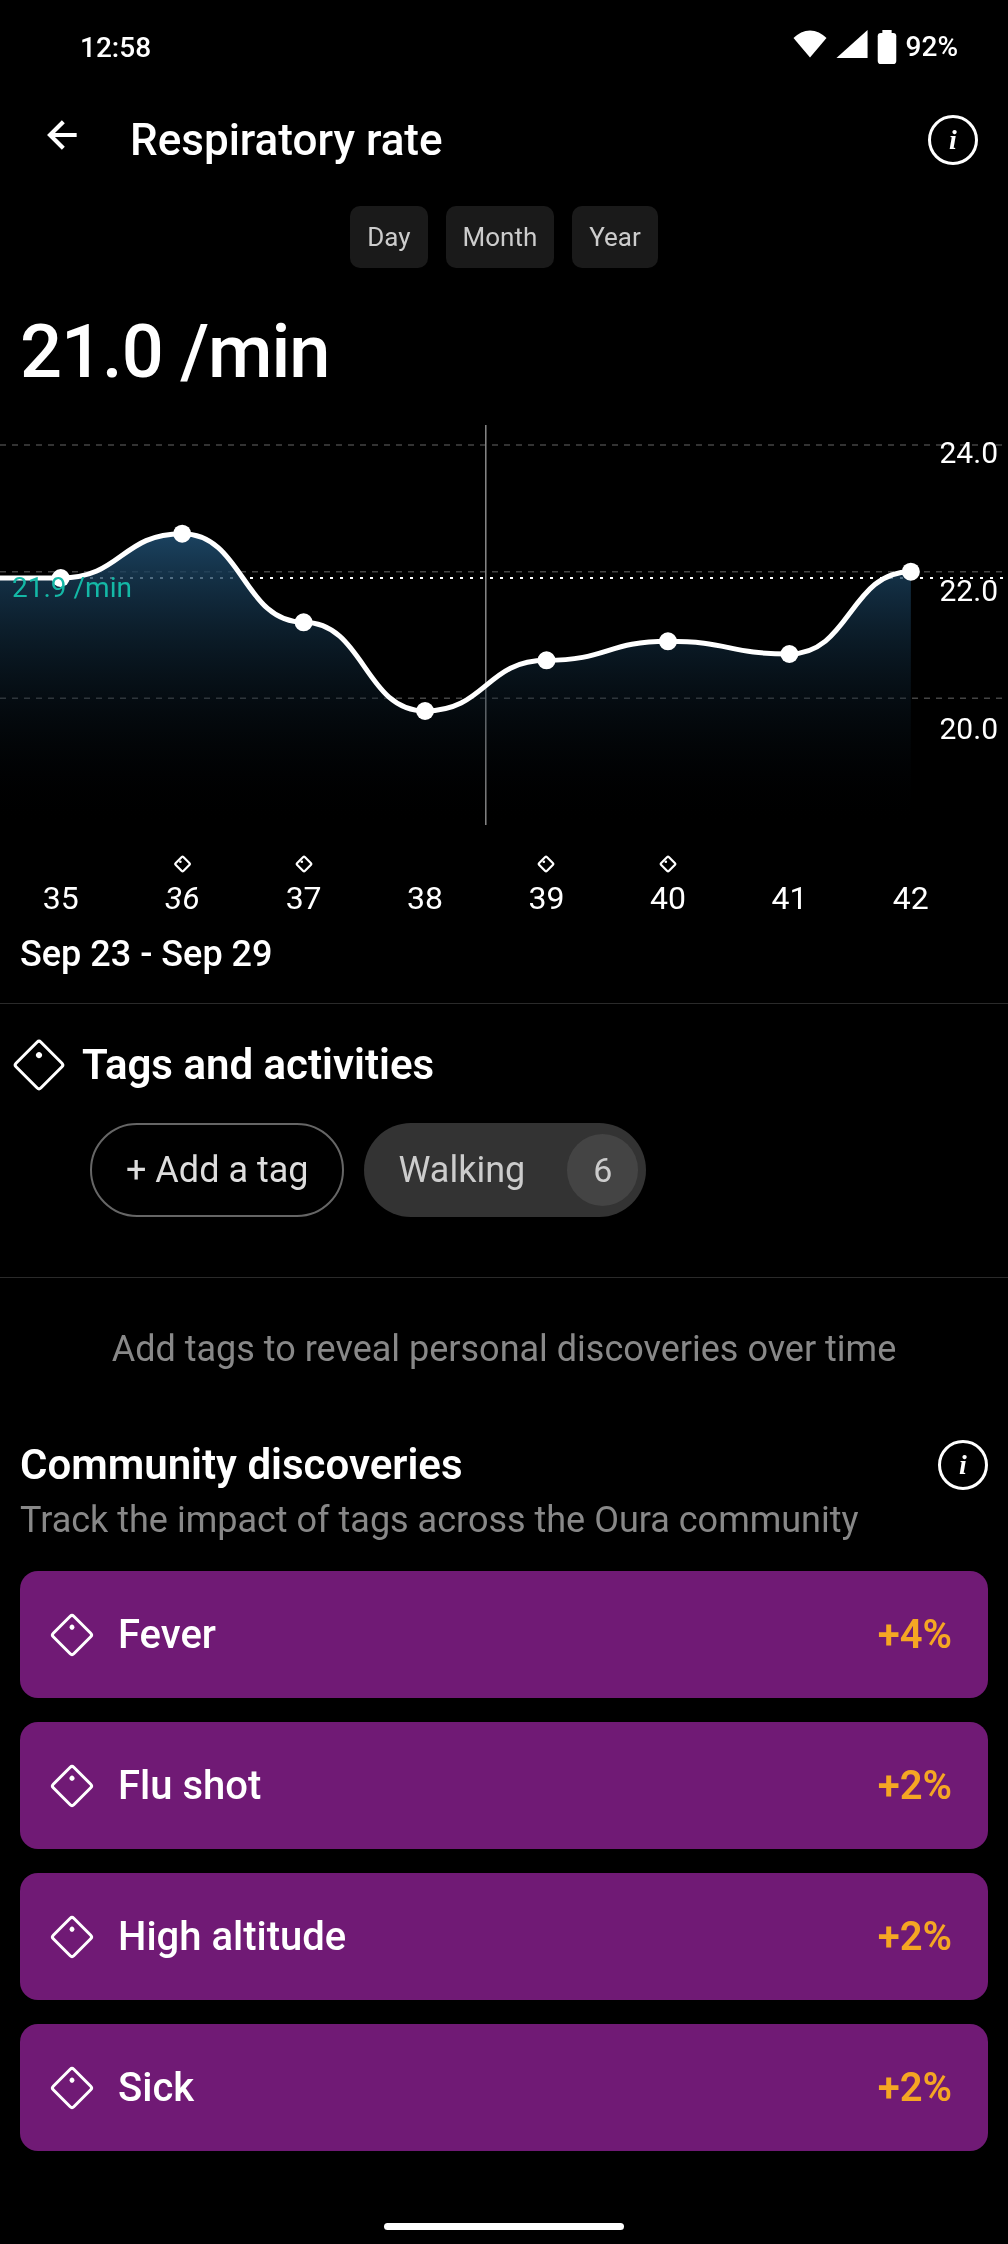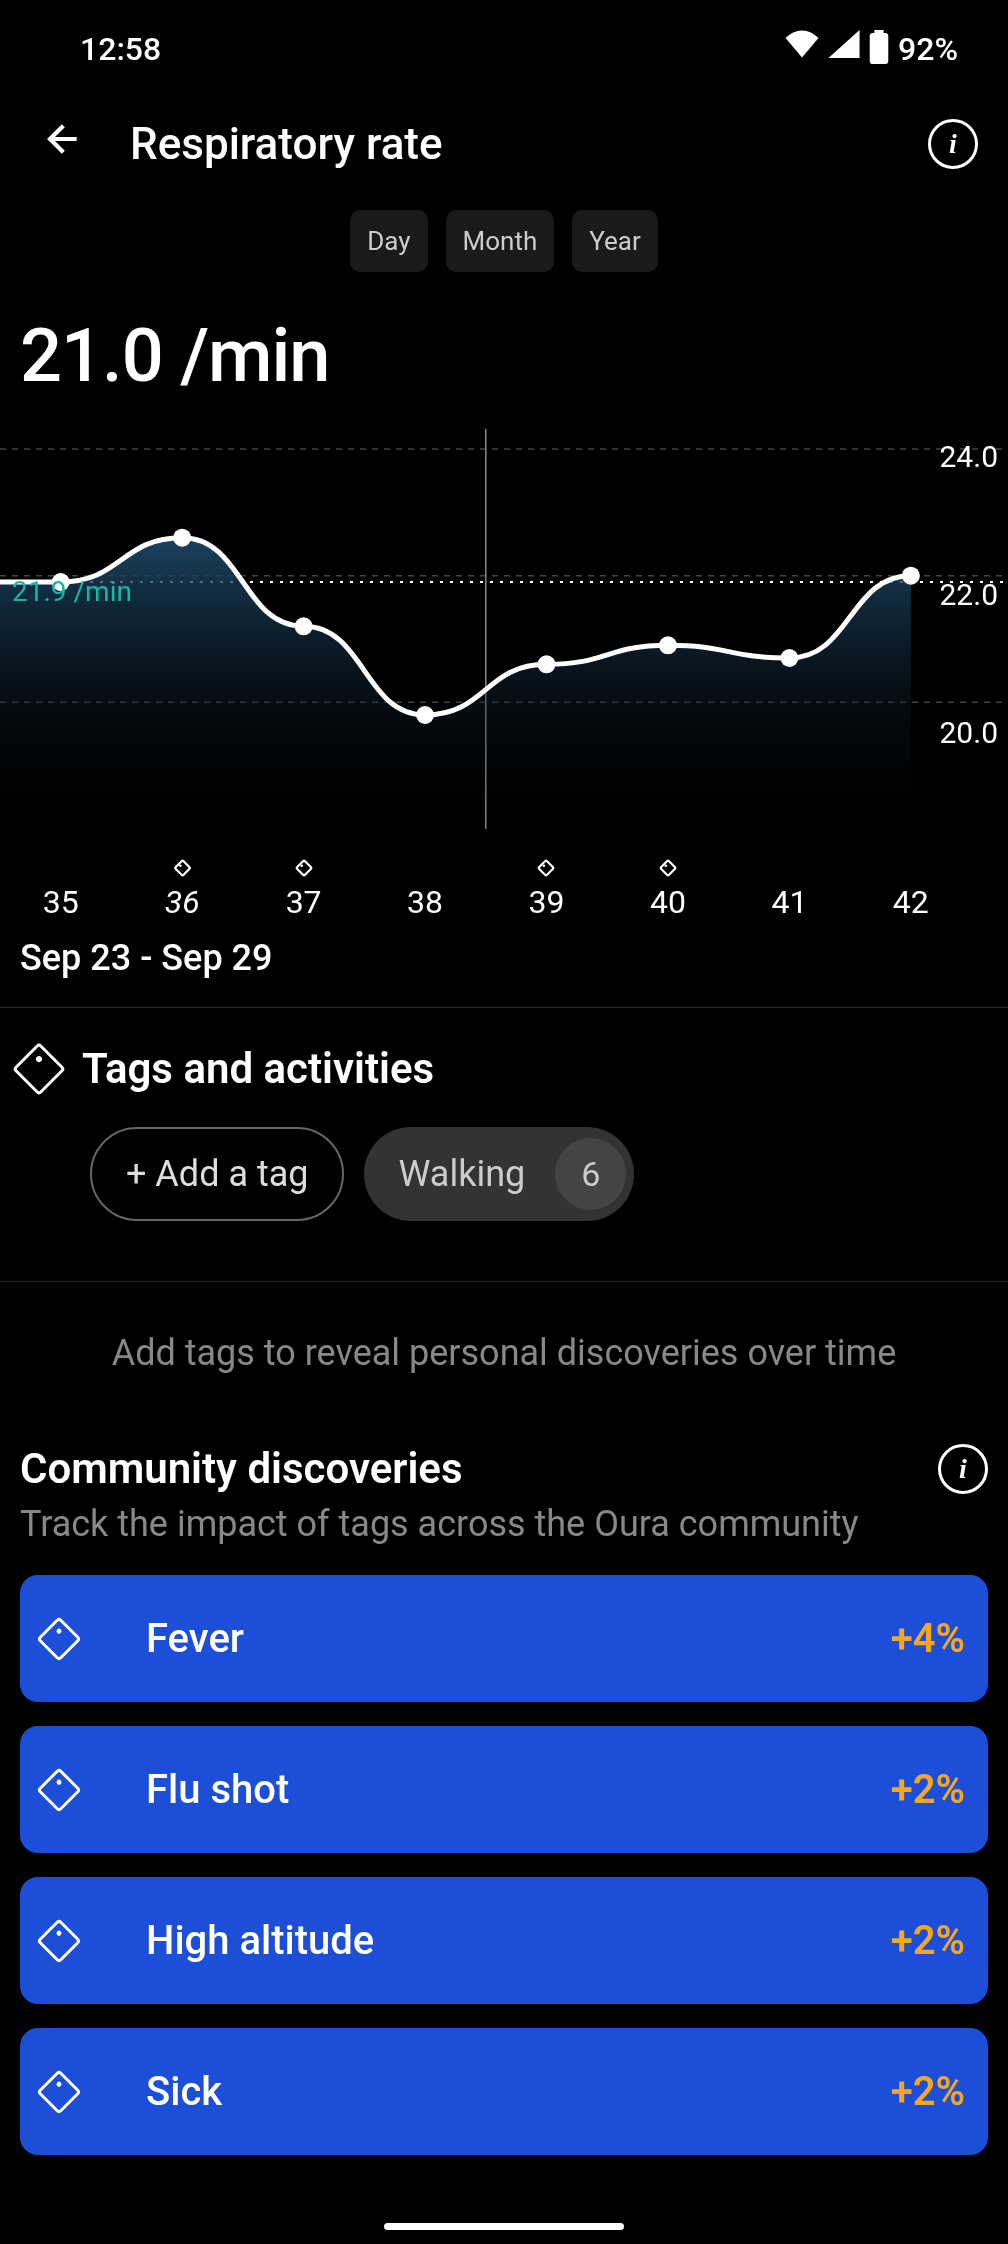--- a/index.html
+++ b/index.html
@@ -4,21 +4,21 @@
 <style>
 * { margin:0; padding:0; box-sizing:border-box; }
 body {
   width:1008px; height:2244px;
   background:#000; color:#fff;
   font-family:-apple-system,BlinkMacSystemFont,"Segoe UI",Roboto,sans-serif;
   overflow:hidden; position:relative;
 }
 .status-bar {
   display:flex; justify-content:space-between; align-items:center;
-  padding:30px 50px 20px 80px; font-size:32px; font-weight:500;
+  padding:30px 50px 20px 80px; font-size:28px; font-weight:500;
 }
 .status-right { display:flex; align-items:flex-start; gap:8px; }
 .header { display:flex; align-items:center; padding:30px 30px 30px 40px; gap:50px; }
 .back-arrow { font-size:40px; }
 .title { font-size:44px; font-weight:500; flex:1; }
 .info-icon {
   width:50px; height:50px; border:3px solid #fff; border-radius:50%;
   display:flex; align-items:center; justify-content:center; font-size:28px; font-weight:700;
   font-family:serif; font-style:italic;
 }
@@ -58,38 +58,38 @@
   content:""; position:absolute; width:6px; height:6px; background:#fff; border-radius:50%;
   top:6px; left:6px;
 }
 .tags-row { display:flex; gap:20px; padding:34px 0 40px 70px; }
 .add-tag-pill {
   border:2px solid #666; border-radius:50px; padding:24px 34px;
   font-size:36px; color:#ddd; display:flex; align-items:center;
 }
 .tag-pill {
   background:#333; border-radius:50px; padding:8px 8px 8px 34px;
-  display:flex; align-items:center; font-size:36px; color:#ccc; gap:30px;
+  display:flex; align-items:center; font-size:36px; color:#ccc; gap:42px;
 }
 .tag-count {
   background:#444; border-radius:40px; padding:16px 26px; font-size:34px;
 }
 .hint {
   text-align:center; color:#888; font-size:36px; padding:50px 20px 60px;
 }
 .community-head {
   display:flex; align-items:flex-start; padding:10px 20px 30px;
 }
 .community-titles { flex:1; }
 .community-title { font-size:42px; font-weight:600; margin-bottom:10px; }
 .community-sub { font-size:36px; color:#888; }
 .discovery-list { padding:0 20px; display:flex; flex-direction:column; gap:24px; }
 .discovery-card {
-  background:#1d4ed8; border-radius:18px; padding:40px 23px;
-  display:flex; align-items:center;gap:41px;
+  background:#701a75; border-radius:18px; padding:40px 36px;
+  display:flex; align-items:center;
 }
 .card-icon {
   width:32px; height:32px; border:3px solid #fff; transform:rotate(45deg);
   border-radius:4px; position:relative; margin-right:30px;
 }
 .card-icon::after {
   content:""; position:absolute; width:5px; height:5px; background:#fff; border-radius:50%;
   top:5px; left:5px;
 }
 .card-label { font-size:40px; font-weight:500; flex:1; }

